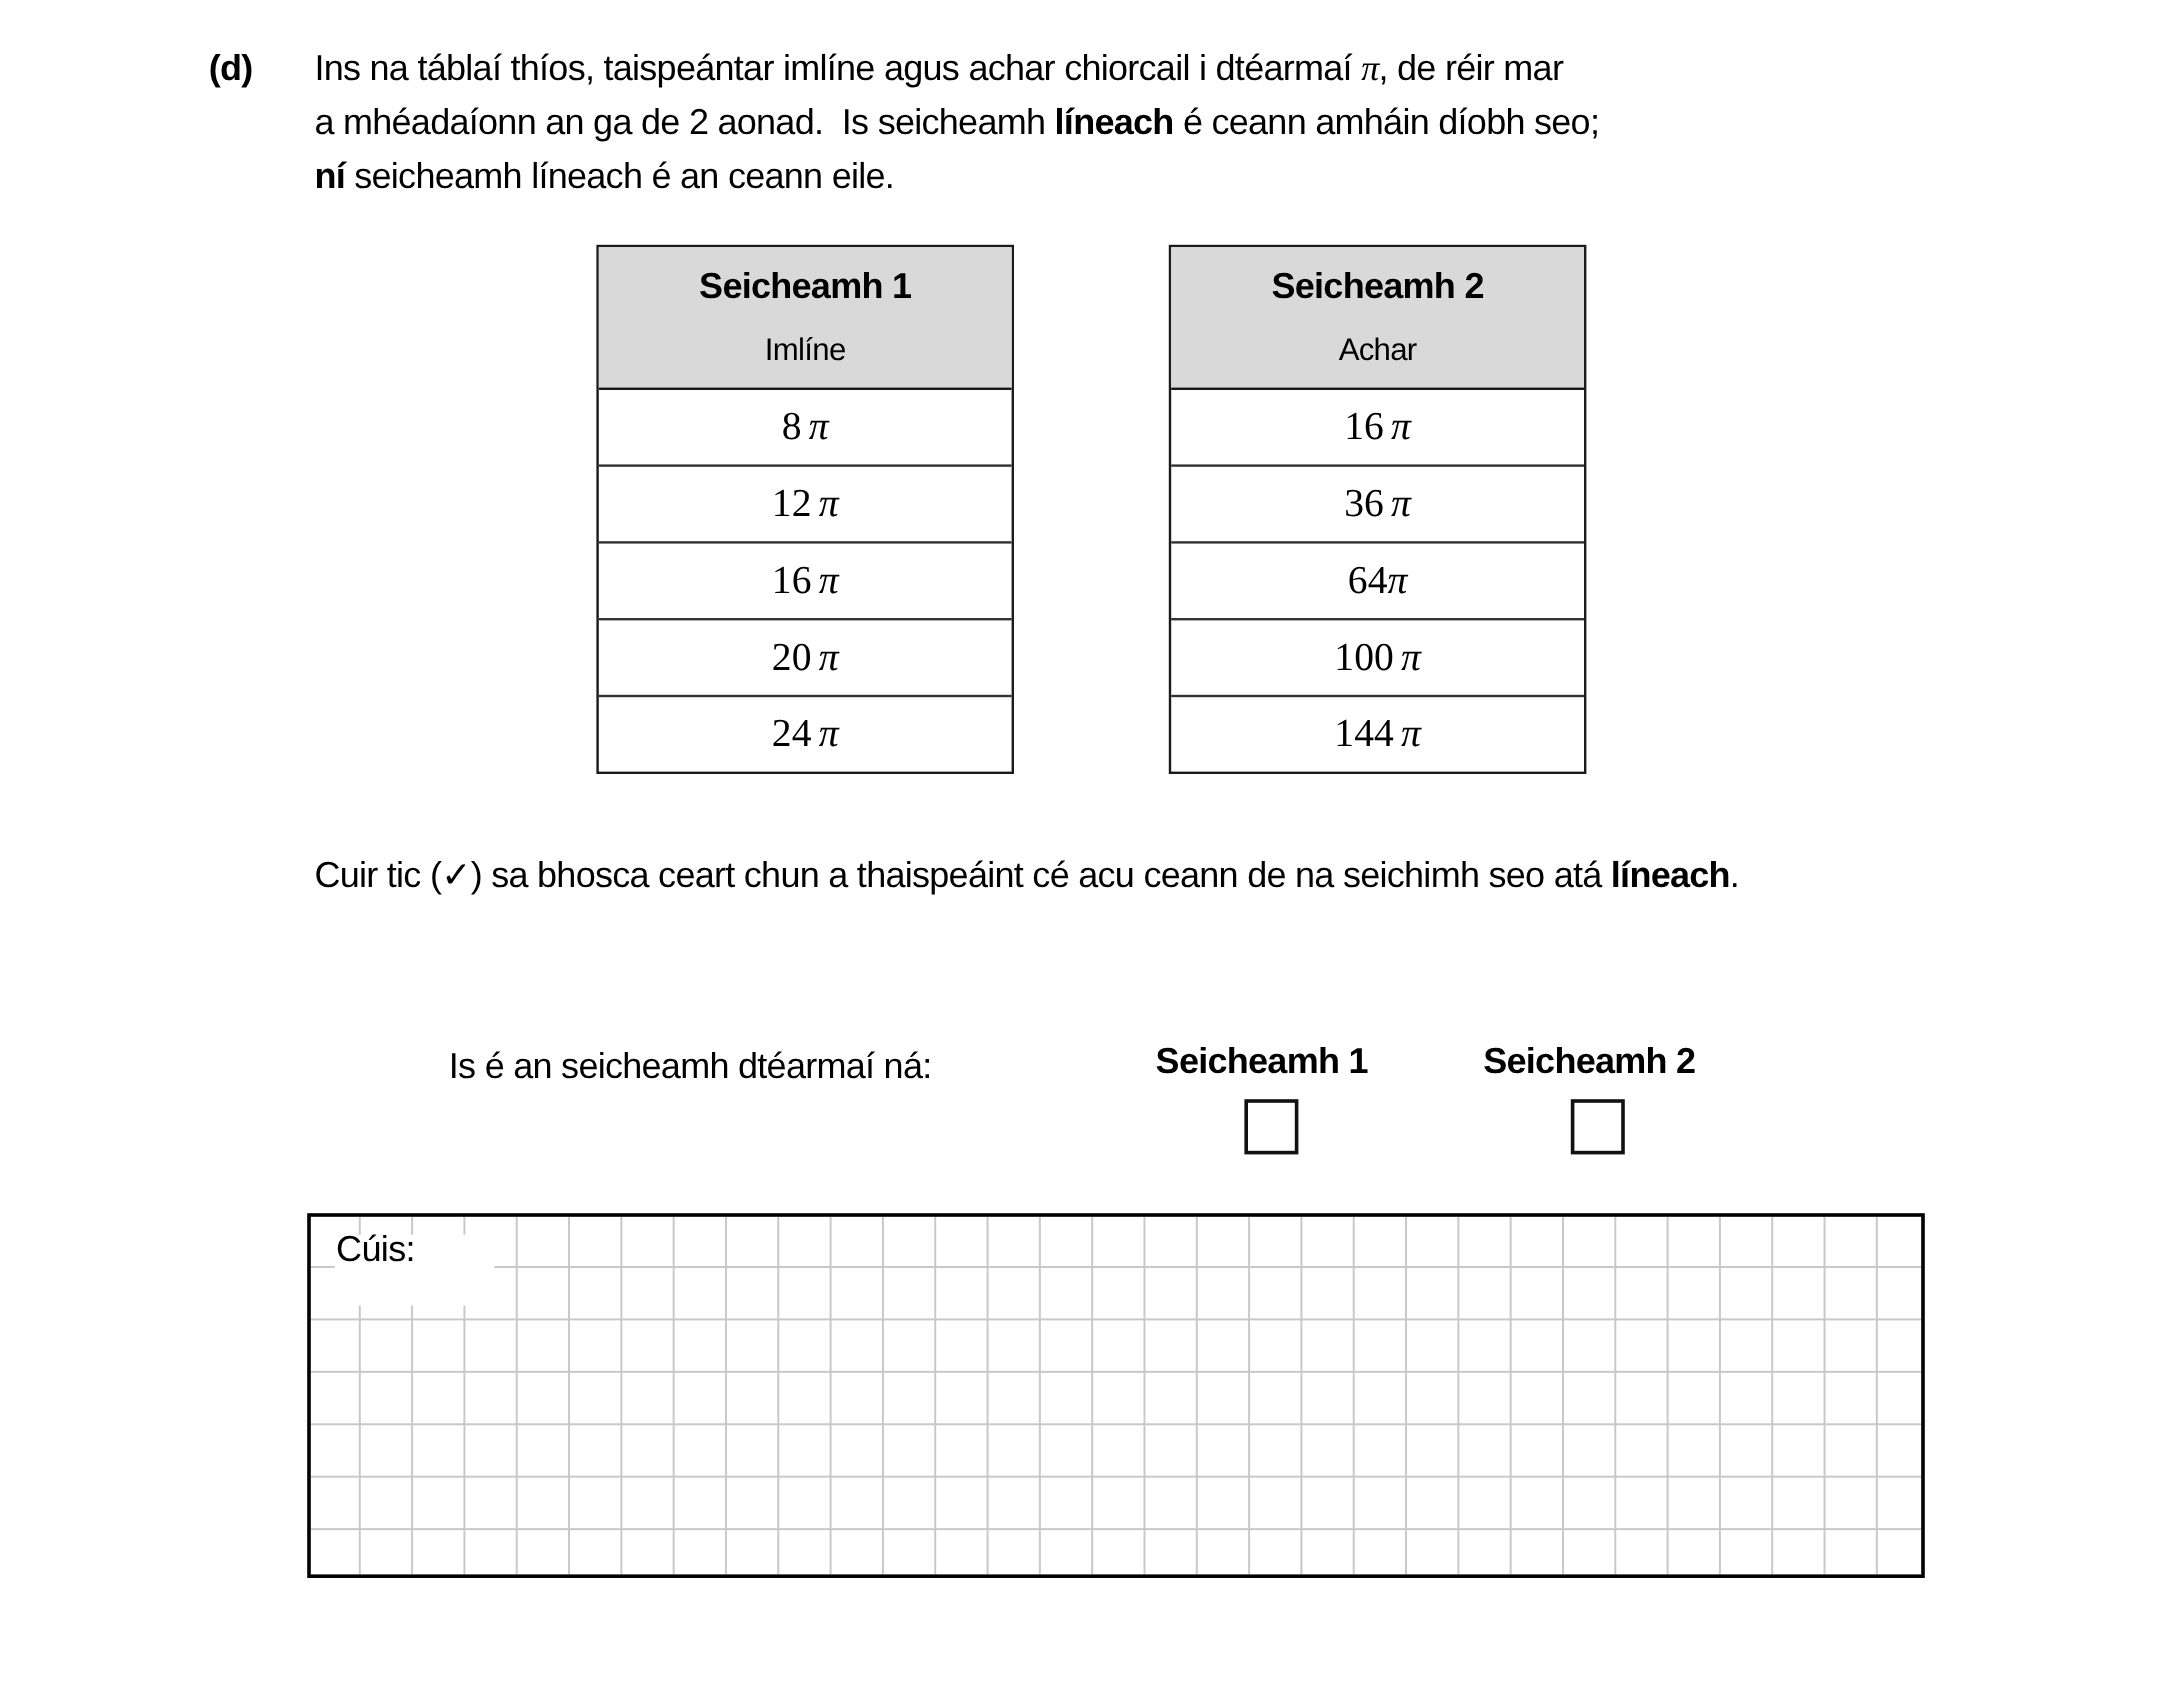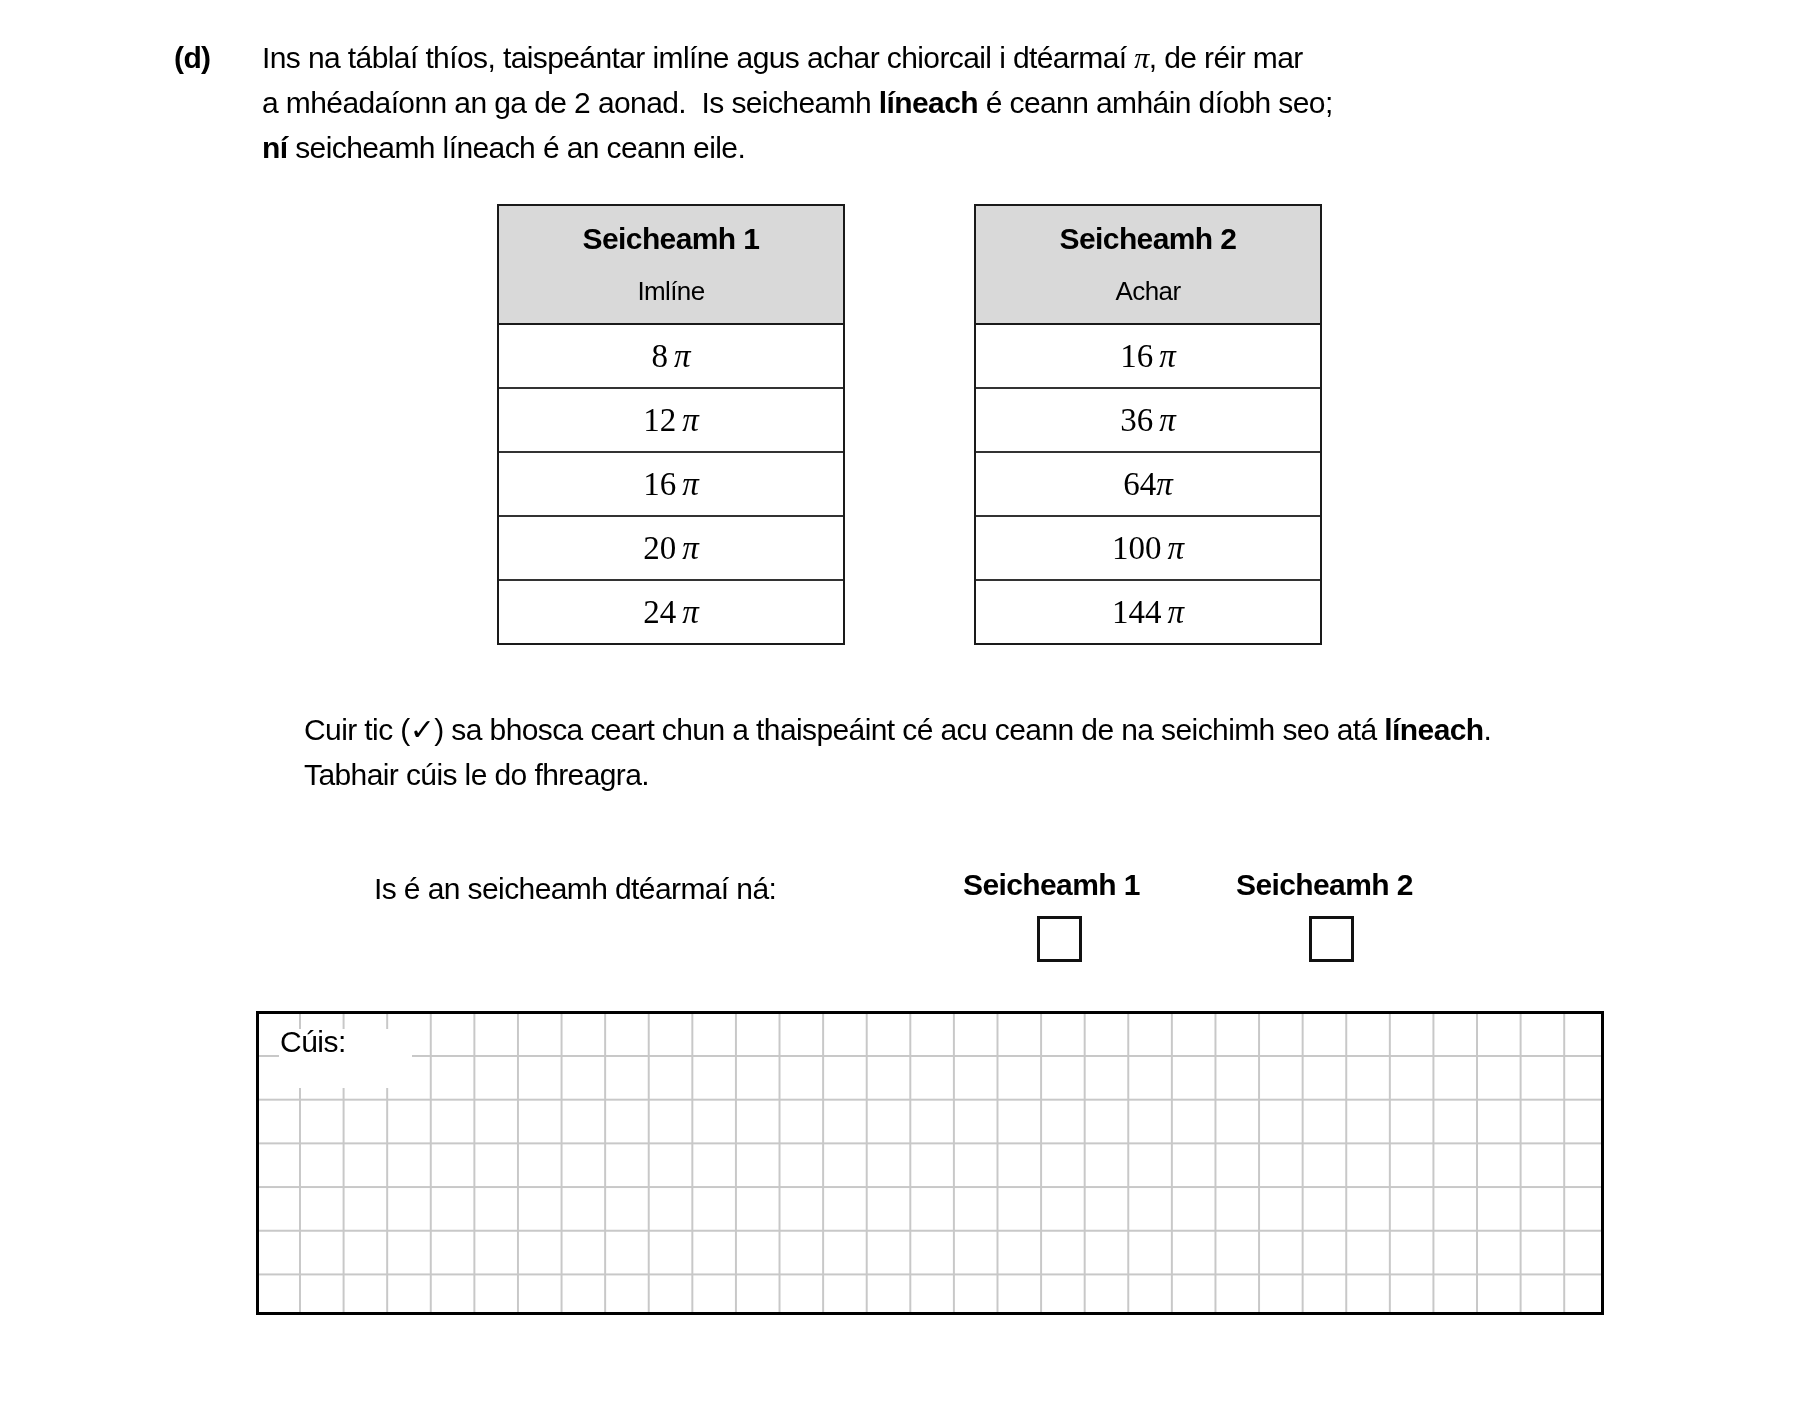--- a/index.html
+++ b/index.html
@@ -20,21 +20,21 @@
     .seq-table .head .t1 { font-weight: bold; font-size: 30px; letter-spacing: -0.6px; line-height: 52px; }
     .seq-table .head .t2 { font-size: 26px; letter-spacing: -0.6px; line-height: 52px; }
     .seq-table .row { height: 62px; border-bottom: 2px solid #333; display: flex; align-items: center;
                       justify-content: center; font-family: "Liberation Serif", serif; font-size: 33px; }
     .seq-table .row:last-child { border-bottom: none; }
     .seq-table .row .pi { font-style: italic; margin-left: 6px; }
     #table-1 { left: 497px; }
     #table-2 { left: 974px; }
 
     #instruction { left: 262px; top: 707px; }
-    #instruction div { height: 45px; margin-left: 42px; }
+    #instruction div { height: 45px; }
 
     #choice-prompt { left: 374px; top: 862px; line-height: 53px; }
     #choice-prompt div { height: 53px; }
     .choice-head { top: 862px; font-weight: bold; line-height: 45px; }
     #choice-head-1 { left: 963px; }
     #choice-head-2 { left: 1236px; }
     .checkbox { position: absolute; top: 916px; width: 45px; height: 46px; border: 3px solid #111;
                 box-sizing: border-box; background: #fff; cursor: pointer; }
     #checkbox-1 { left: 1037px; }
     #checkbox-2 { left: 1309px; }
@@ -118,21 +118,20 @@
       <span class="pi">π</span>
     </div>
   <div class="row">
       <span>144</span>
       <span class="pi">π</span>
     </div>
 </div>
 
 <div id="instruction" class="abs txt">
   <div><span>Cuir tic (✓) sa bhosca ceart chun a thaispeáint cé acu ceann de na seichimh seo atá </span><b>líneach</b><span>.</span></div>
-  <div>Tabhair cúis le do fhreagra.</div>
 </div>
 
 <div id="choice-prompt" class="abs txt">
   <div>Is é an seicheamh dtéarmaí ná:</div>
 </div>
 
 <div id="choice-head-1" class="abs txt choice-head">Seicheamh 1</div>
 <div id="choice-head-2" class="abs txt choice-head">Seicheamh 2</div>
 
 <div id="checkbox-1" class="checkbox"></div>

